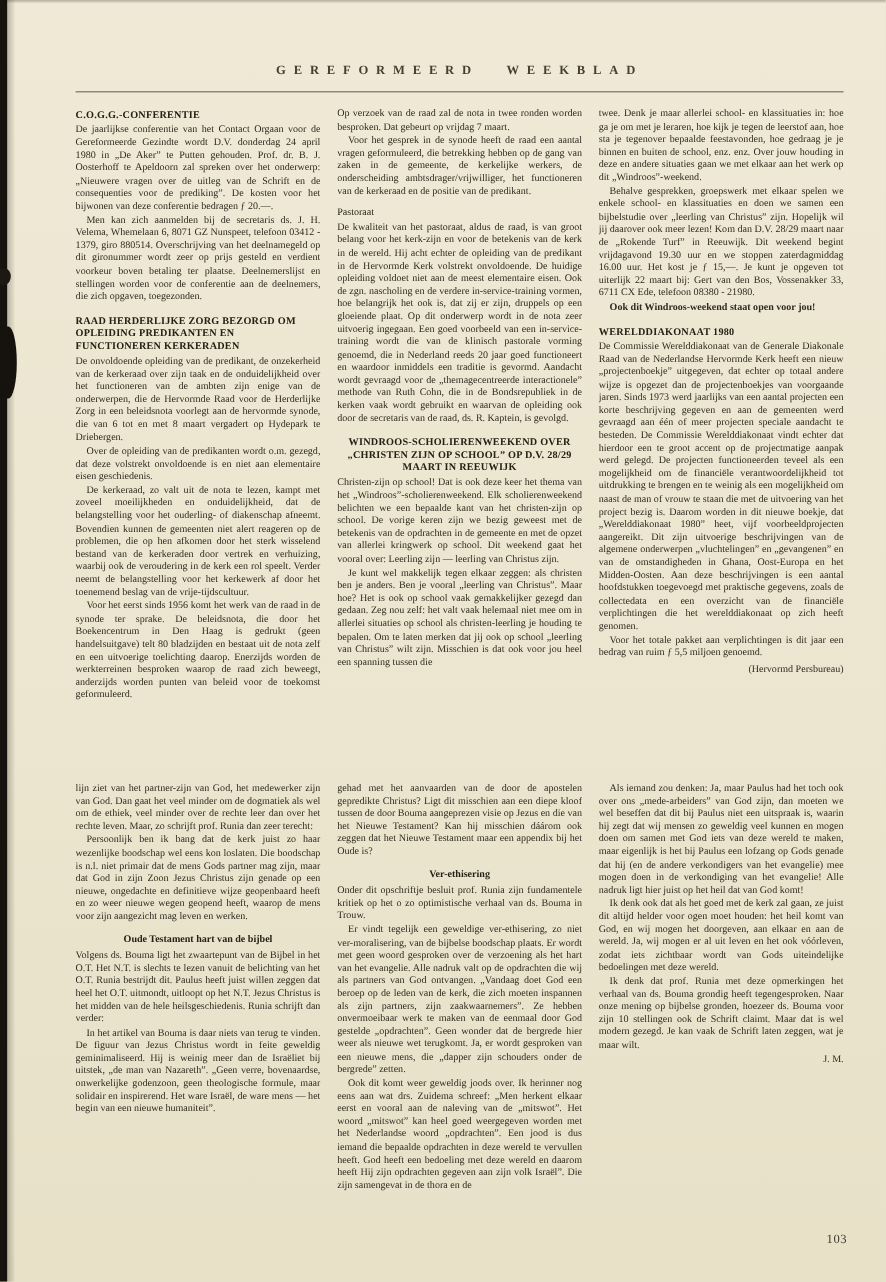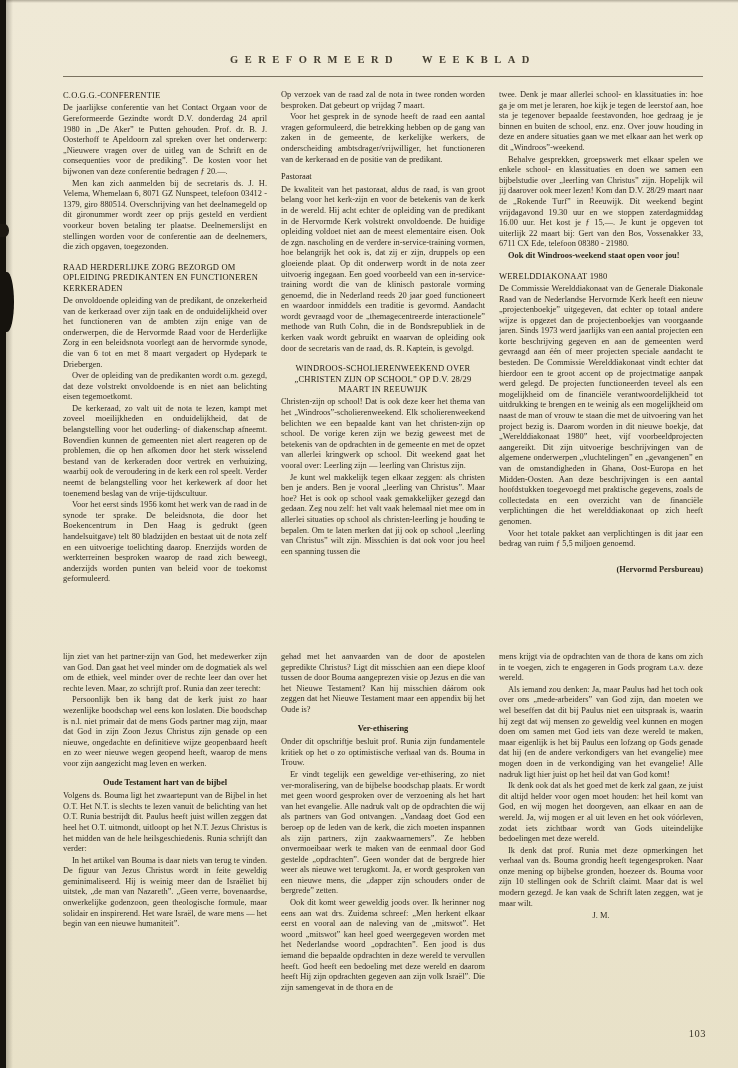--- a/index.html
+++ b/index.html
@@ -39,36 +39,36 @@
   .col { width: 204px; flex: 0 0 204px; overflow: hidden; }
 
   .para {
     margin: 0 0 1px 0; padding: 0;
     font-size: 8.4px; line-height: 10.6px; color: #2f2a20;
     text-align: justify; text-indent: 9px;
     overflow-wrap: break-word; hyphens: auto;
   }
   .para.noindent { text-indent: 0; }
   .para.heading, .para.heading-center {
-    font-weight: 400; font-size: 8.5px; line-height: 10.4px;
+    font-weight: 700; font-size: 8.5px; line-height: 10.4px;
     text-indent: 0; text-align: left; margin: 9px 0 3px 0; letter-spacing: 0.2px;
     color: #262116;
   }
   .para.heading-center { text-align: center; }
   .para.heading:first-child, .para.heading-center:first-child { margin-top: 0; }
   .para.subheading {
     font-weight: 400; text-indent: 0; text-align: left; margin: 7px 0 2px 0; color: #262116;
   }
   .para.crosshead {
     font-weight: 700; text-indent: 0; text-align: center; margin: 8px 0 3px 0; color: #262116;
   }
   .para.italic { }
   .para.body-bold { font-weight: 700; }
-  .para.byline { text-align: right; text-indent: 0; margin-top: 15px; font-weight: bold; }
-  .para.signature { text-align: center; text-indent: 0; margin-top: 2px; }
+  .para.byline { text-align: right; text-indent: 0; margin-top: 3px; }
+  .para.signature { text-align: right; text-indent: 0; margin-top: 2px; }
 
   .page-number {
     position: absolute; top: 1028px; right: 32px;
     font-size: 10.5px; color: #3d382c; letter-spacing: 0.5px;
   }
 </style>
 </head>
 <body>
 
 <div class="page">
@@ -81,21 +81,21 @@
   <div class="masthead">GEREFORMEERD WEEKBLAD</div>
   <div class="masthead-rule"></div>
 
   <section class="content top">
     <div class="col">
         <p class="para heading">C.O.G.G.-CONFERENTIE</p>
         <p class="para body noindent">De jaarlijkse conferentie van het Contact Orgaan voor de Gereformeerde Gezindte wordt D.V. donderdag 24 april 1980 in „De Aker” te Putten gehouden. Prof. dr. B. J. Oosterhoff te Apeldoorn zal spreken over het onderwerp: „Nieuwere vragen over de uitleg van de Schrift en de consequenties voor de prediking”. De kosten voor het bijwonen van deze conferentie bedragen ƒ 20.—.</p>
         <p class="para body">Men kan zich aanmelden bij de secretaris ds. J. H. Velema, Whemelaan 6, 8071 GZ Nunspeet, telefoon 03412 - 1379, giro 880514. Overschrijving van het deelnamegeld op dit gironummer wordt zeer op prijs gesteld en verdient voorkeur boven betaling ter plaatse. Deelnemerslijst en stellingen worden voor de conferentie aan de deelnemers, die zich opgaven, toegezonden.</p>
         <p class="para heading">RAAD HERDERLIJKE ZORG BEZORGD OM OPLEIDING PREDIKANTEN EN FUNCTIONEREN KERKERADEN</p>
         <p class="para body noindent">De onvoldoende opleiding van de predikant, de onzekerheid van de kerkeraad over zijn taak en de onduidelijkheid over het functioneren van de ambten zijn enige van de onderwerpen, die de Hervormde Raad voor de Herderlijke Zorg in een beleidsnota voorlegt aan de hervormde synode, die van 6 tot en met 8 maart vergadert op Hydepark te Driebergen.</p>
-        <p class="para body">Over de opleiding van de predikanten wordt o.m. gezegd, dat deze volstrekt onvoldoende is en niet aan belichting eisen tegemoetkomt.</p>
+        <p class="para body">Over de opleiding van de predikanten wordt o.m. gezegd, dat deze volstrekt onvoldoende is en niet aan elementaire eisen geschiedenis.</p>
         <p class="para body">De kerkeraad, zo valt uit de nota te lezen, kampt met zoveel moeilijkheden en onduidelijkheid, dat de belangstelling voor het ouderling- of diakenschap afneemt. Bovendien kunnen de gemeenten niet alert reageren op de problemen, die op hen afkomen door het sterk wisselend bestand van de kerkeraden door vertrek en verhuizing, waarbij ook de veroudering in de kerk een rol speelt. Verder neemt de belangstelling voor het kerkewerk af door het toenemend beslag van de vrije-tijdscultuur.</p>
         <p class="para body">Voor het eerst sinds 1956 komt het werk van de raad in de synode ter sprake. De beleidsnota, die door het Boekencentrum in Den Haag is gedrukt (geen handelsuitgave) telt 80 bladzijden en bestaat uit de nota zelf en een uitvoerige toelichting daarop. Enerzijds worden de werkterreinen besproken waarop de raad zich beweegt, anderzijds worden punten van beleid voor de toekomst geformuleerd.</p>
       </div>
     <div class="col">
         <p class="para body noindent">Op verzoek van de raad zal de nota in twee ronden worden besproken. Dat gebeurt op vrijdag 7 maart.</p>
         <p class="para body">Voor het gesprek in de synode heeft de raad een aantal vragen geformuleerd, die betrekking hebben op de gang van zaken in de gemeente, de kerkelijke werkers, de onderscheiding ambtsdrager/vrijwilliger, het functioneren van de kerkeraad en de positie van de predikant.</p>
         <p class="para subheading">Pastoraat</p>
         <p class="para body noindent">De kwaliteit van het pastoraat, aldus de raad, is van groot belang voor het kerk-zijn en voor de betekenis van de kerk in de wereld. Hij acht echter de opleiding van de predikant in de Hervormde Kerk volstrekt onvoldoende. De huidige opleiding voldoet niet aan de meest elementaire eisen. Ook de zgn. nascholing en de verdere in-service-training vormen, hoe belangrijk het ook is, dat zij er zijn, druppels op een gloeiende plaat. Op dit onderwerp wordt in de nota zeer uitvoerig ingegaan. Een goed voorbeeld van een in-service-training wordt die van de klinisch pastorale vorming genoemd, die in Nederland reeds 20 jaar goed functioneert en waardoor inmiddels een traditie is gevormd. Aandacht wordt gevraagd voor de „themagecentreerde interactionele” methode van Ruth Cohn, die in de Bondsrepubliek in de kerken vaak wordt gebruikt en waarvan de opleiding ook door de secretaris van de raad, ds. R. Kaptein, is gevolgd.</p>
         <p class="para heading-center">WINDROOS-SCHOLIERENWEEKEND OVER „CHRISTEN ZIJN OP SCHOOL” OP D.V. 28/29 MAART IN REEUWIJK</p>
         <p class="para body noindent">Christen-zijn op school! Dat is ook deze keer het thema van het „Windroos”-scholierenweekend. Elk scholierenweekend belichten we een bepaalde kant van het christen-zijn op school. De vorige keren zijn we bezig geweest met de betekenis van de opdrachten in de gemeente en met de opzet van allerlei kringwerk op school. Dit weekend gaat het vooral over: Leerling zijn — leerling van Christus zijn.</p>
@@ -121,21 +121,20 @@
         <p class="para italic">In het artikel van Bouma is daar niets van terug te vinden. De figuur van Jezus Christus wordt in feite geweldig geminimaliseerd. Hij is weinig meer dan de Israëliet bij uitstek, „de man van Nazareth”. „Geen verre, bovenaardse, onwerkelijke godenzoon, geen theologische formule, maar solidair en inspirerend. Het ware Israël, de ware mens — het begin van een nieuwe humaniteit”.</p>
       </div>
     <div class="col">
         <p class="para italic noindent">gehad met het aanvaarden van de door de apostelen gepredikte Christus? Ligt dit misschien aan een diepe kloof tussen de door Bouma aangeprezen visie op Jezus en die van het Nieuwe Testament? Kan hij misschien dáárom ook zeggen dat het Nieuwe Testament maar een appendix bij het Oude is?</p>
         <p class="para crosshead">Ver-ethisering</p>
         <p class="para body noindent">Onder dit opschriftje besluit prof. Runia zijn fundamentele kritiek op het o zo optimistische verhaal van ds. Bouma in Trouw.</p>
         <p class="para body">Er vindt tegelijk een geweldige ver-ethisering, zo niet ver-moralisering, van de bijbelse boodschap plaats. Er wordt met geen woord gesproken over de verzoening als het hart van het evangelie. Alle nadruk valt op de opdrachten die wij als partners van God ontvangen. „Vandaag doet God een beroep op de leden van de kerk, die zich moeten inspannen als zijn partners, zijn zaakwaarnemers”. Ze hebben onvermoeibaar werk te maken van de eenmaal door God gestelde „opdrachten”. Geen wonder dat de bergrede hier weer als nieuwe wet terugkomt. Ja, er wordt gesproken van een nieuwe mens, die „dapper zijn schouders onder de bergrede” zetten.</p>
         <p class="para body">Ook dit komt weer geweldig joods over. Ik herinner nog eens aan wat drs. Zuidema schreef: „Men herkent elkaar eerst en vooral aan de naleving van de „mitswot”. Het woord „mitswot” kan heel goed weergegeven worden met het Nederlandse woord „opdrachten”. Een jood is dus iemand die bepaalde opdrachten in deze wereld te vervullen heeft. God heeft een bedoeling met deze wereld en daarom heeft Hij zijn opdrachten gegeven aan zijn volk Israël”. Die zijn samengevat in de thora en de</p>
       </div>
     <div class="col">
-        <p class="para body noindent">mens krijgt via de opdrachten van de thora de kans om zich in te voegen, zich te engageren in Gods program t.a.v. deze wereld.</p>
         <p class="para body">Als iemand zou denken: Ja, maar Paulus had het toch ook over ons „mede-arbeiders” van God zijn, dan moeten we wel beseffen dat dit bij Paulus niet een uitspraak is, waarin hij zegt dat wij mensen zo geweldig veel kunnen en mogen doen om samen met God iets van deze wereld te maken, maar eigenlijk is het bij Paulus een lofzang op Gods genade dat hij (en de andere verkondigers van het evangelie) mee mogen doen in de verkondiging van het evangelie! Alle nadruk ligt hier juist op het heil dat van God komt!</p>
         <p class="para body">Ik denk ook dat als het goed met de kerk zal gaan, ze juist dit altijd helder voor ogen moet houden: het heil komt van God, en wij mogen het doorgeven, aan elkaar en aan de wereld. Ja, wij mogen er al uit leven en het ook vóórleven, zodat iets zichtbaar wordt van Gods uiteindelijke bedoelingen met deze wereld.</p>
         <p class="para body">Ik denk dat prof. Runia met deze opmerkingen het verhaal van ds. Bouma grondig heeft tegengesproken. Naar onze mening op bijbelse gronden, hoezeer ds. Bouma voor zijn 10 stellingen ook de Schrift claimt. Maar dat is wel modern gezegd. Je kan vaak de Schrift laten zeggen, wat je maar wilt.</p>
         <p class="para signature">J. M.</p>
       </div>
   </section>
 
   <div class="page-number">103</div>
 </div>
 

